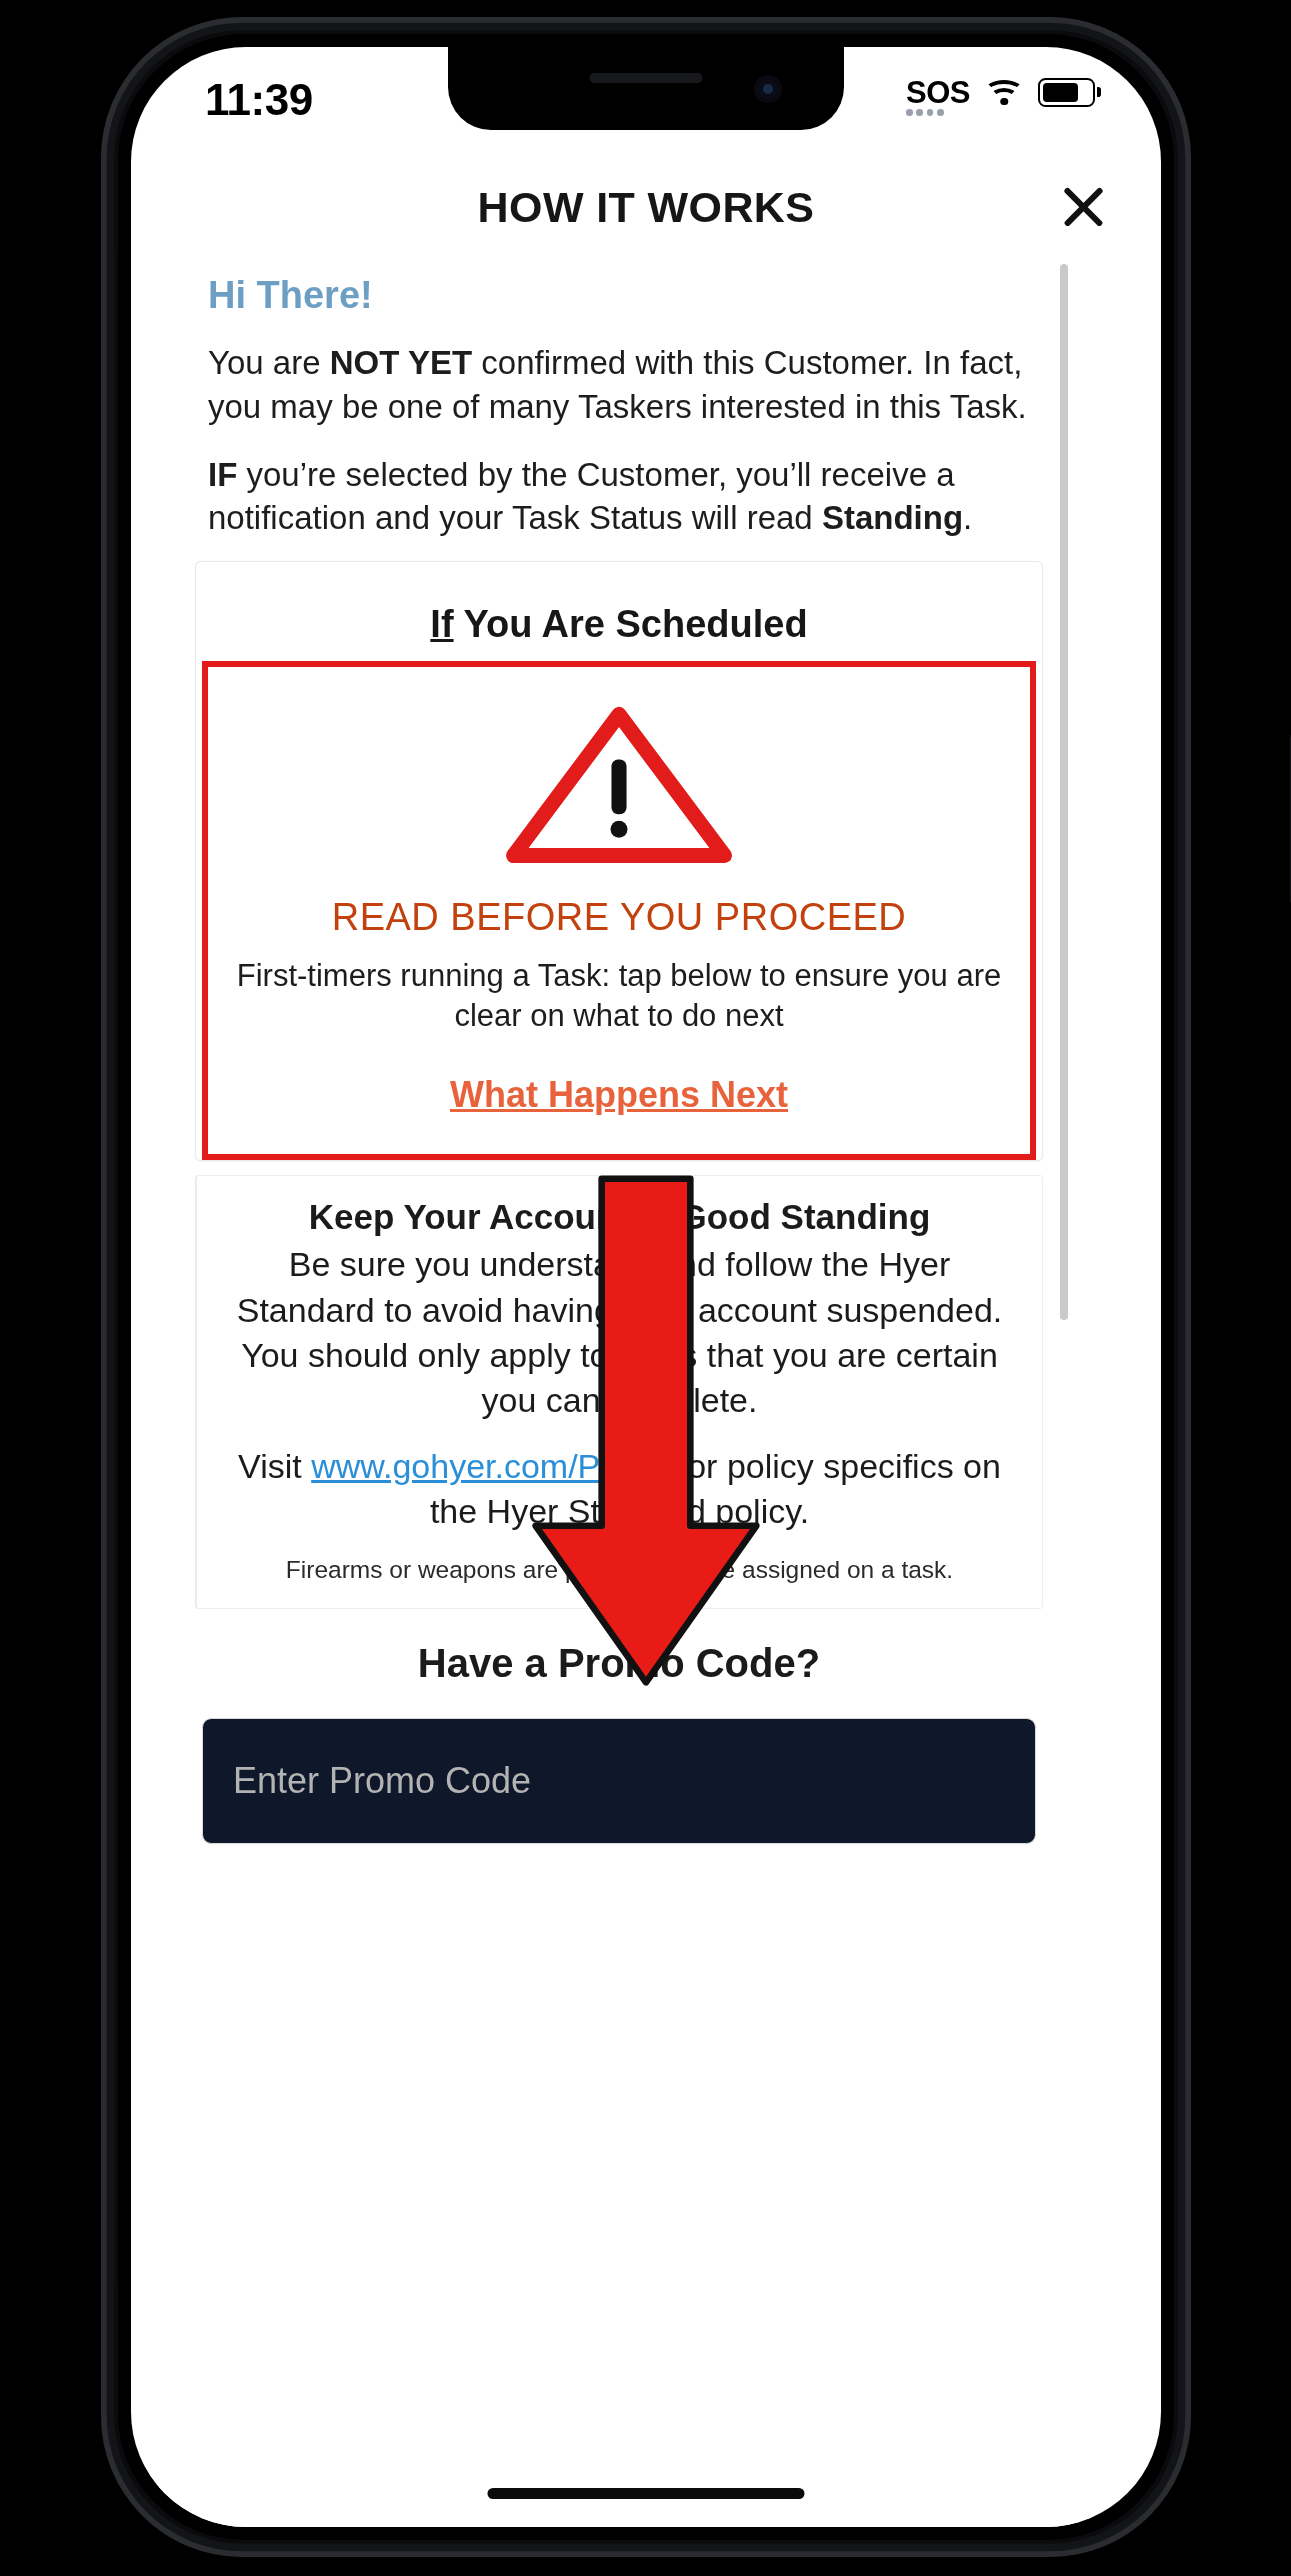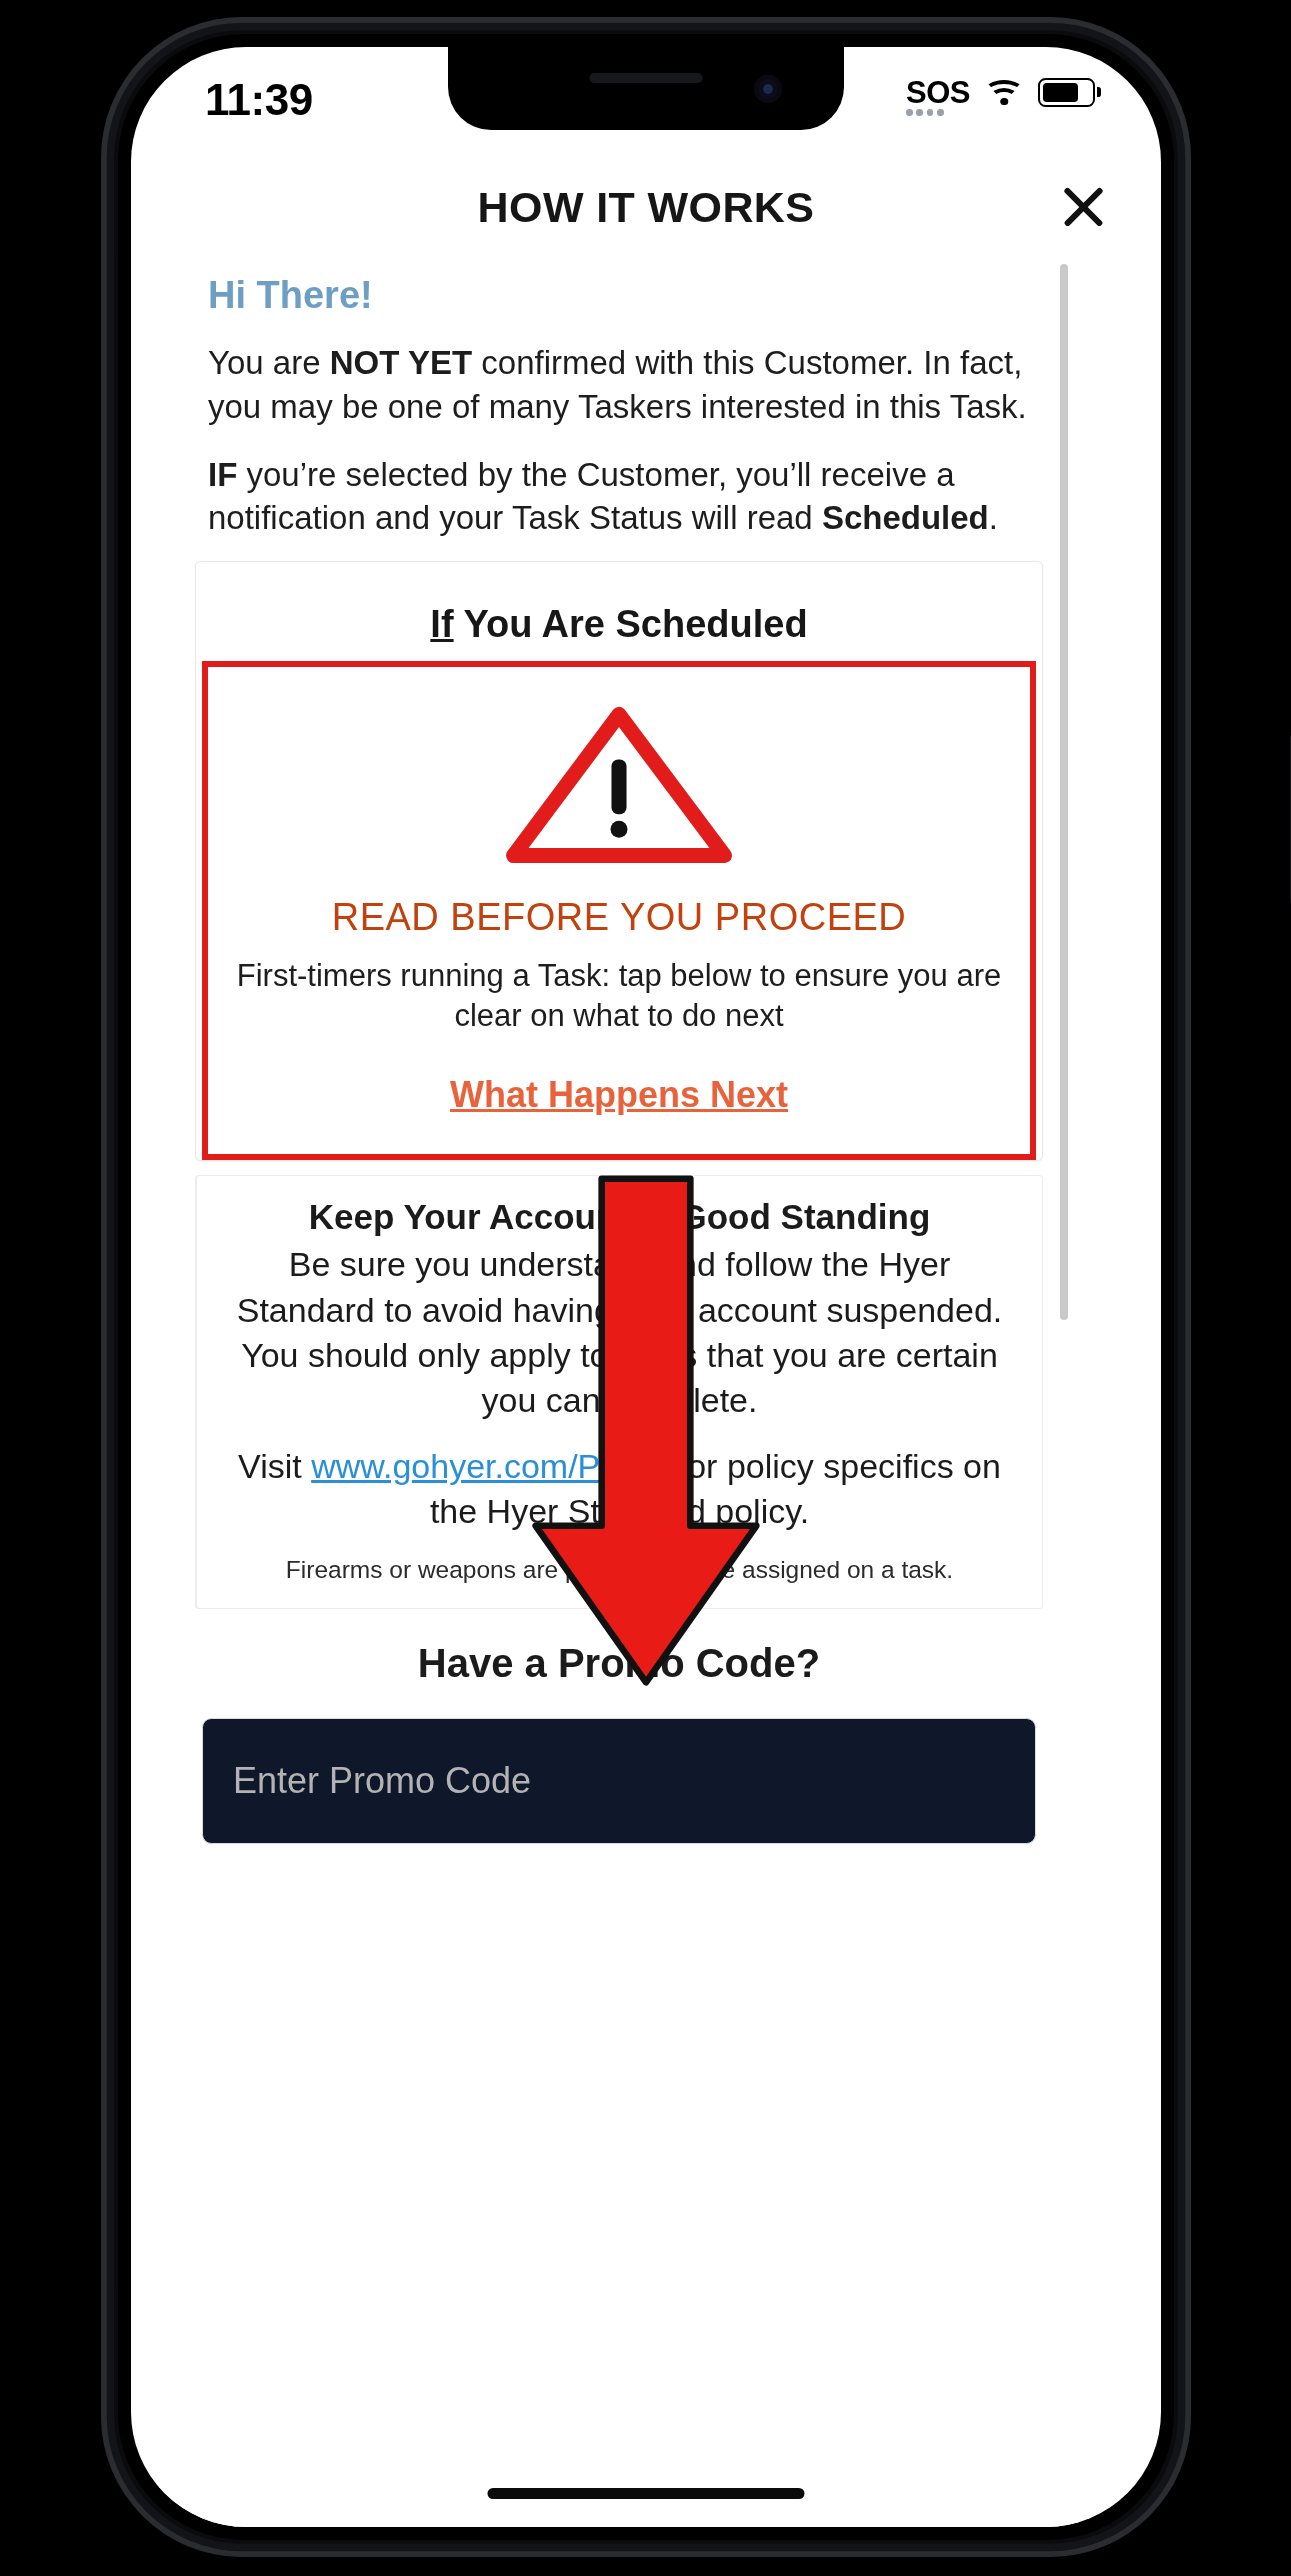--- a/index.html
+++ b/index.html
@@ -471,21 +471,21 @@
 
     <div class="scrollbar"></div>
 
     <div class="hi-there">Hi There!</div>
 
     <div class="para">
       <span>You are </span><b>NOT YET</b><span> confirmed with this Customer. In fact, you may be one of many Taskers interested in this Task.</span>
     </div>
 
     <div class="para">
-      <b>IF</b><span> you’re selected by the Customer, you’ll receive a notification and your Task Status will read </span><b>Scheduled</b><span>.</span>
+      <b>IF</b><span> you’re selected by the Customer, you’ll receive a notification and your Task Status will read </span><b>Standing</b><span>.</span>
     </div>
 
     <div class="panel">
       <div class="panel-title">
         <u>If</u><span> You Are Scheduled</span>
       </div>
 
       <div class="warn-box">
         <svg class="warn-tri" viewBox="0 0 240 170">
           <path d="M120 10 L232 160 L8 160 Z" fill="none" stroke="#e21b1b" stroke-width="16" stroke-linejoin="round"></path>

